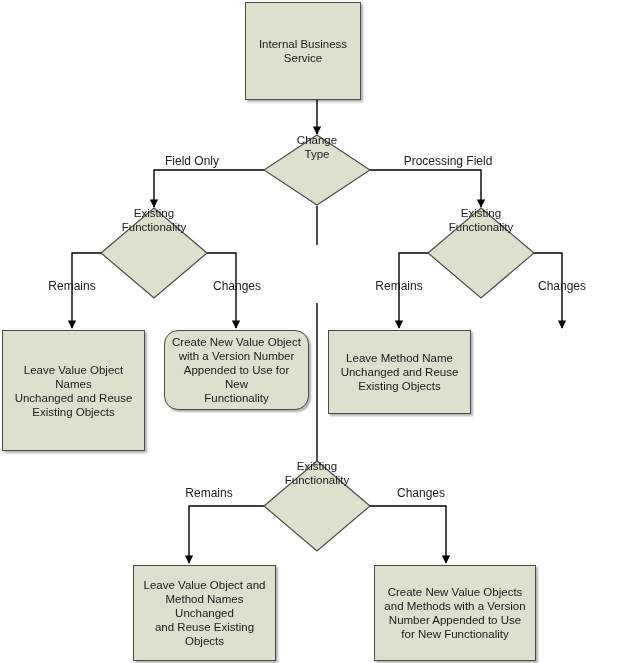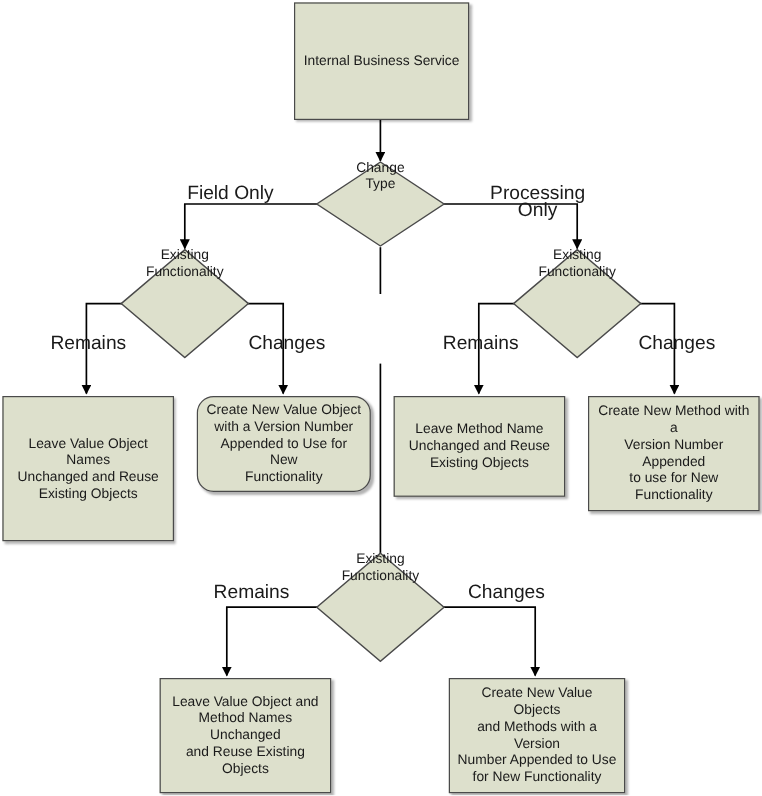--- a/index.html
+++ b/index.html
@@ -60,21 +60,21 @@
     position: relative;
     z-index: 2;
     text-align: center;
     font-size: 11.5px;
     line-height: 13.5px;
     color: #1a1a1a;
     white-space: pre-line;
   }
   .edge-label {
     position: absolute;
-    font-size: 16px;
+    font-size: 12px;
     line-height: 13.5px;
     color: #1a1a1a;
     text-align: center;
     white-space: pre-line;
     background: transparent;
   }
 </style>
 </head>
 <body>
 
@@ -104,21 +104,21 @@
       <path d="M 437 253 L 399 253 L 399 328" marker-end="url(#arrow)"></path>
 
       <path d="M 525 253 L 562 253 L 562 328" marker-end="url(#arrow)"></path>
 
       <path d="M 273 506 L 189 506 L 189 563" marker-end="url(#arrow)"></path>
 
       <path d="M 361 506 L 446 506 L 446 563" marker-end="url(#arrow)"></path>
     </g>
   </svg>
 
-  <div class="node box" style="left:245px; top:2px; width:146px; height:98px;">
+  <div class="node box" style="left:245px; top:2px; width:116px; height:98px;">
     <span class="box-text">Internal Business Service</span>
   </div>
 
   <div class="diamond-wrap" style="left:263px; top:134px; width:108px; height:72px;">
     <svg class="diamond-shape" viewBox="0 0 108 72" preserveAspectRatio="none">
       <polygon points="54,1 107,36 54,71 1,36" fill="#dde0cc" stroke="#4a4a4a" stroke-width="1.2"></polygon>
     </svg>
     <span class="diamond-label">Change
 Type</span>
   </div>
@@ -159,42 +159,37 @@
 Appended to Use for New
 Functionality</span>
   </div>
 
   <div class="node box" style="left:328px; top:330px; width:143px; height:84px;">
     <span class="box-text">Leave Method Name
 Unchanged and Reuse
 Existing Objects</span>
   </div>
 
-  <div class="node box" style="left:490px; top:330px; width:143px; height:96px;">
-    <span class="box-text">Create New Method with a
-Version Number Appended
-to use for New Functionality</span>
-  </div>
 
   <div class="node box" style="left:117px; top:565px; width:143px; height:96px;margin-left:16px;">
     <span class="box-text">Leave Value Object and
 Method Names Unchanged
 and Reuse Existing Objects</span>
   </div>
 
-  <div class="node box" style="left:374px; top:565px; width:147px; height:96px;">
+  <div class="node box" style="left:374px; top:565px; width:162px; height:96px;">
     <span class="box-text">Create New Value Objects
 and Methods with a Version
 Number Appended to Use
 for New Functionality</span>
   </div>
 
   <div class="edge-label" style="left:152px; top:155px; width:80px;">Field Only</div>
 
-  <div class="edge-label" style="left:398px; top:155px; width:100px;">Processing Only</div>
+  <div class="edge-label" style="left:398px; top:155px; width:100px;">Processing Field</div>
 
 
   <div class="edge-label" style="left:42px; top:280px; width:60px;">Remains</div>
 
   <div class="edge-label" style="left:207px; top:280px; width:60px;">Changes</div>
 
   <div class="edge-label" style="left:369px; top:280px; width:60px;">Remains</div>
 
   <div class="edge-label" style="left:532px; top:280px; width:60px;">Changes</div>
 

